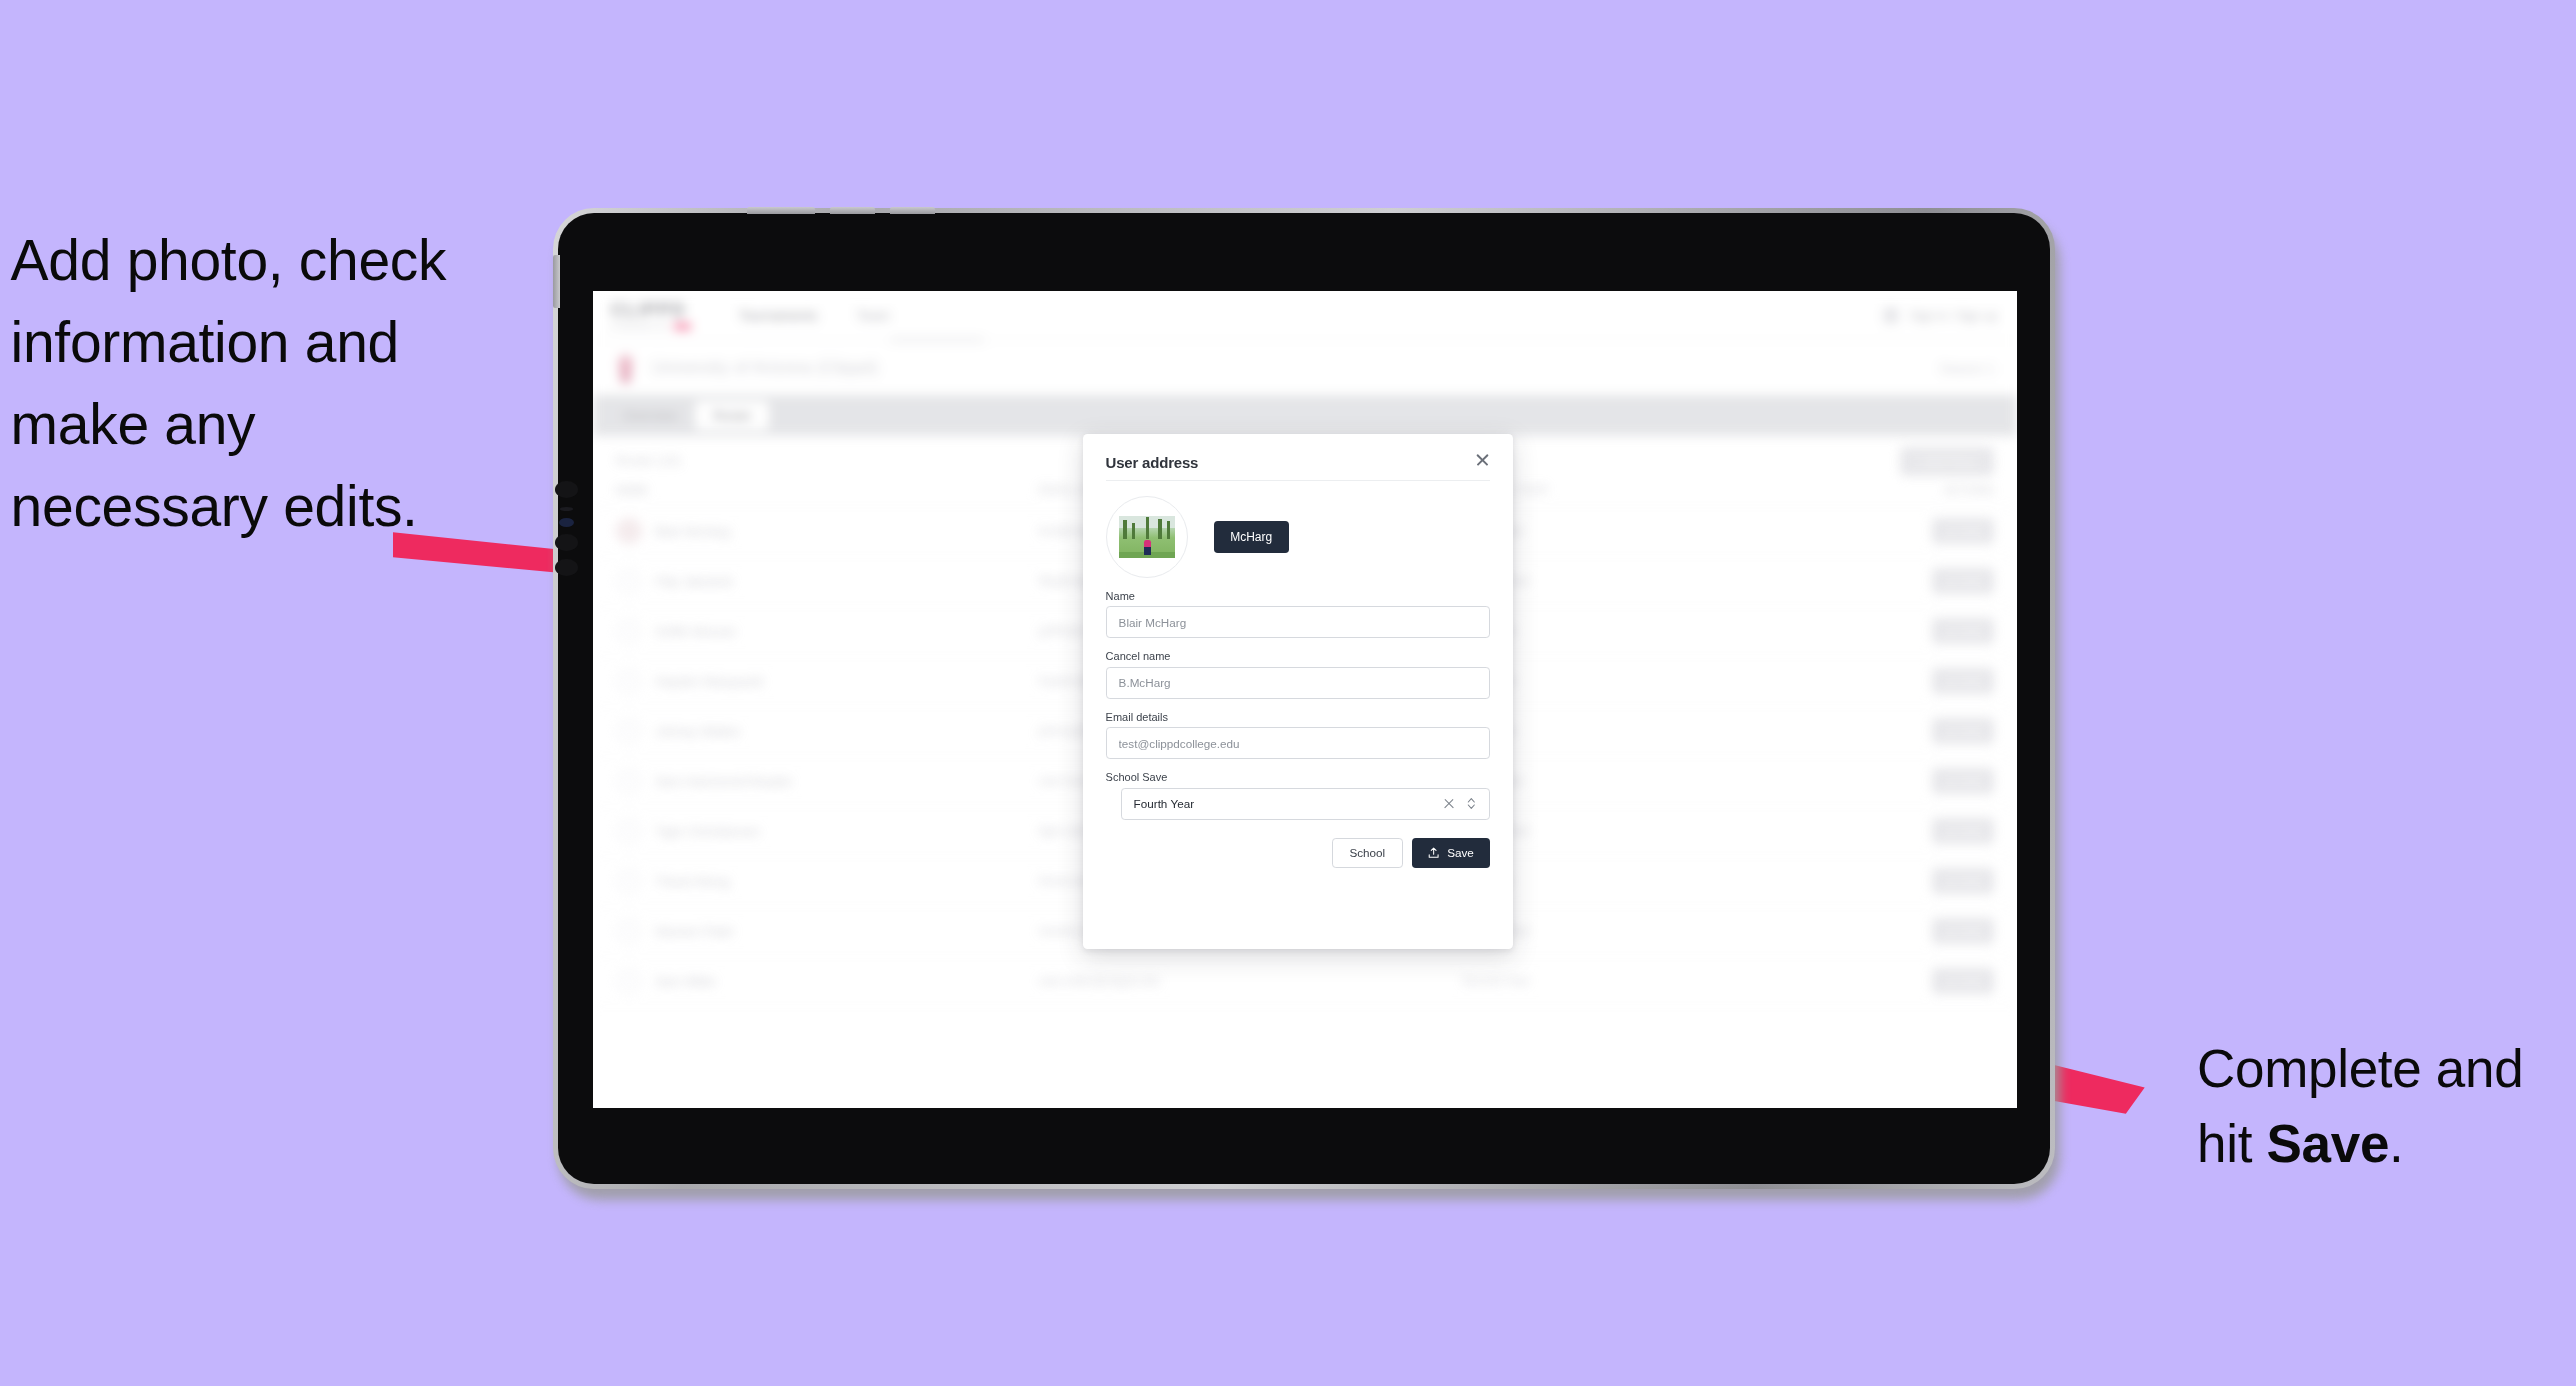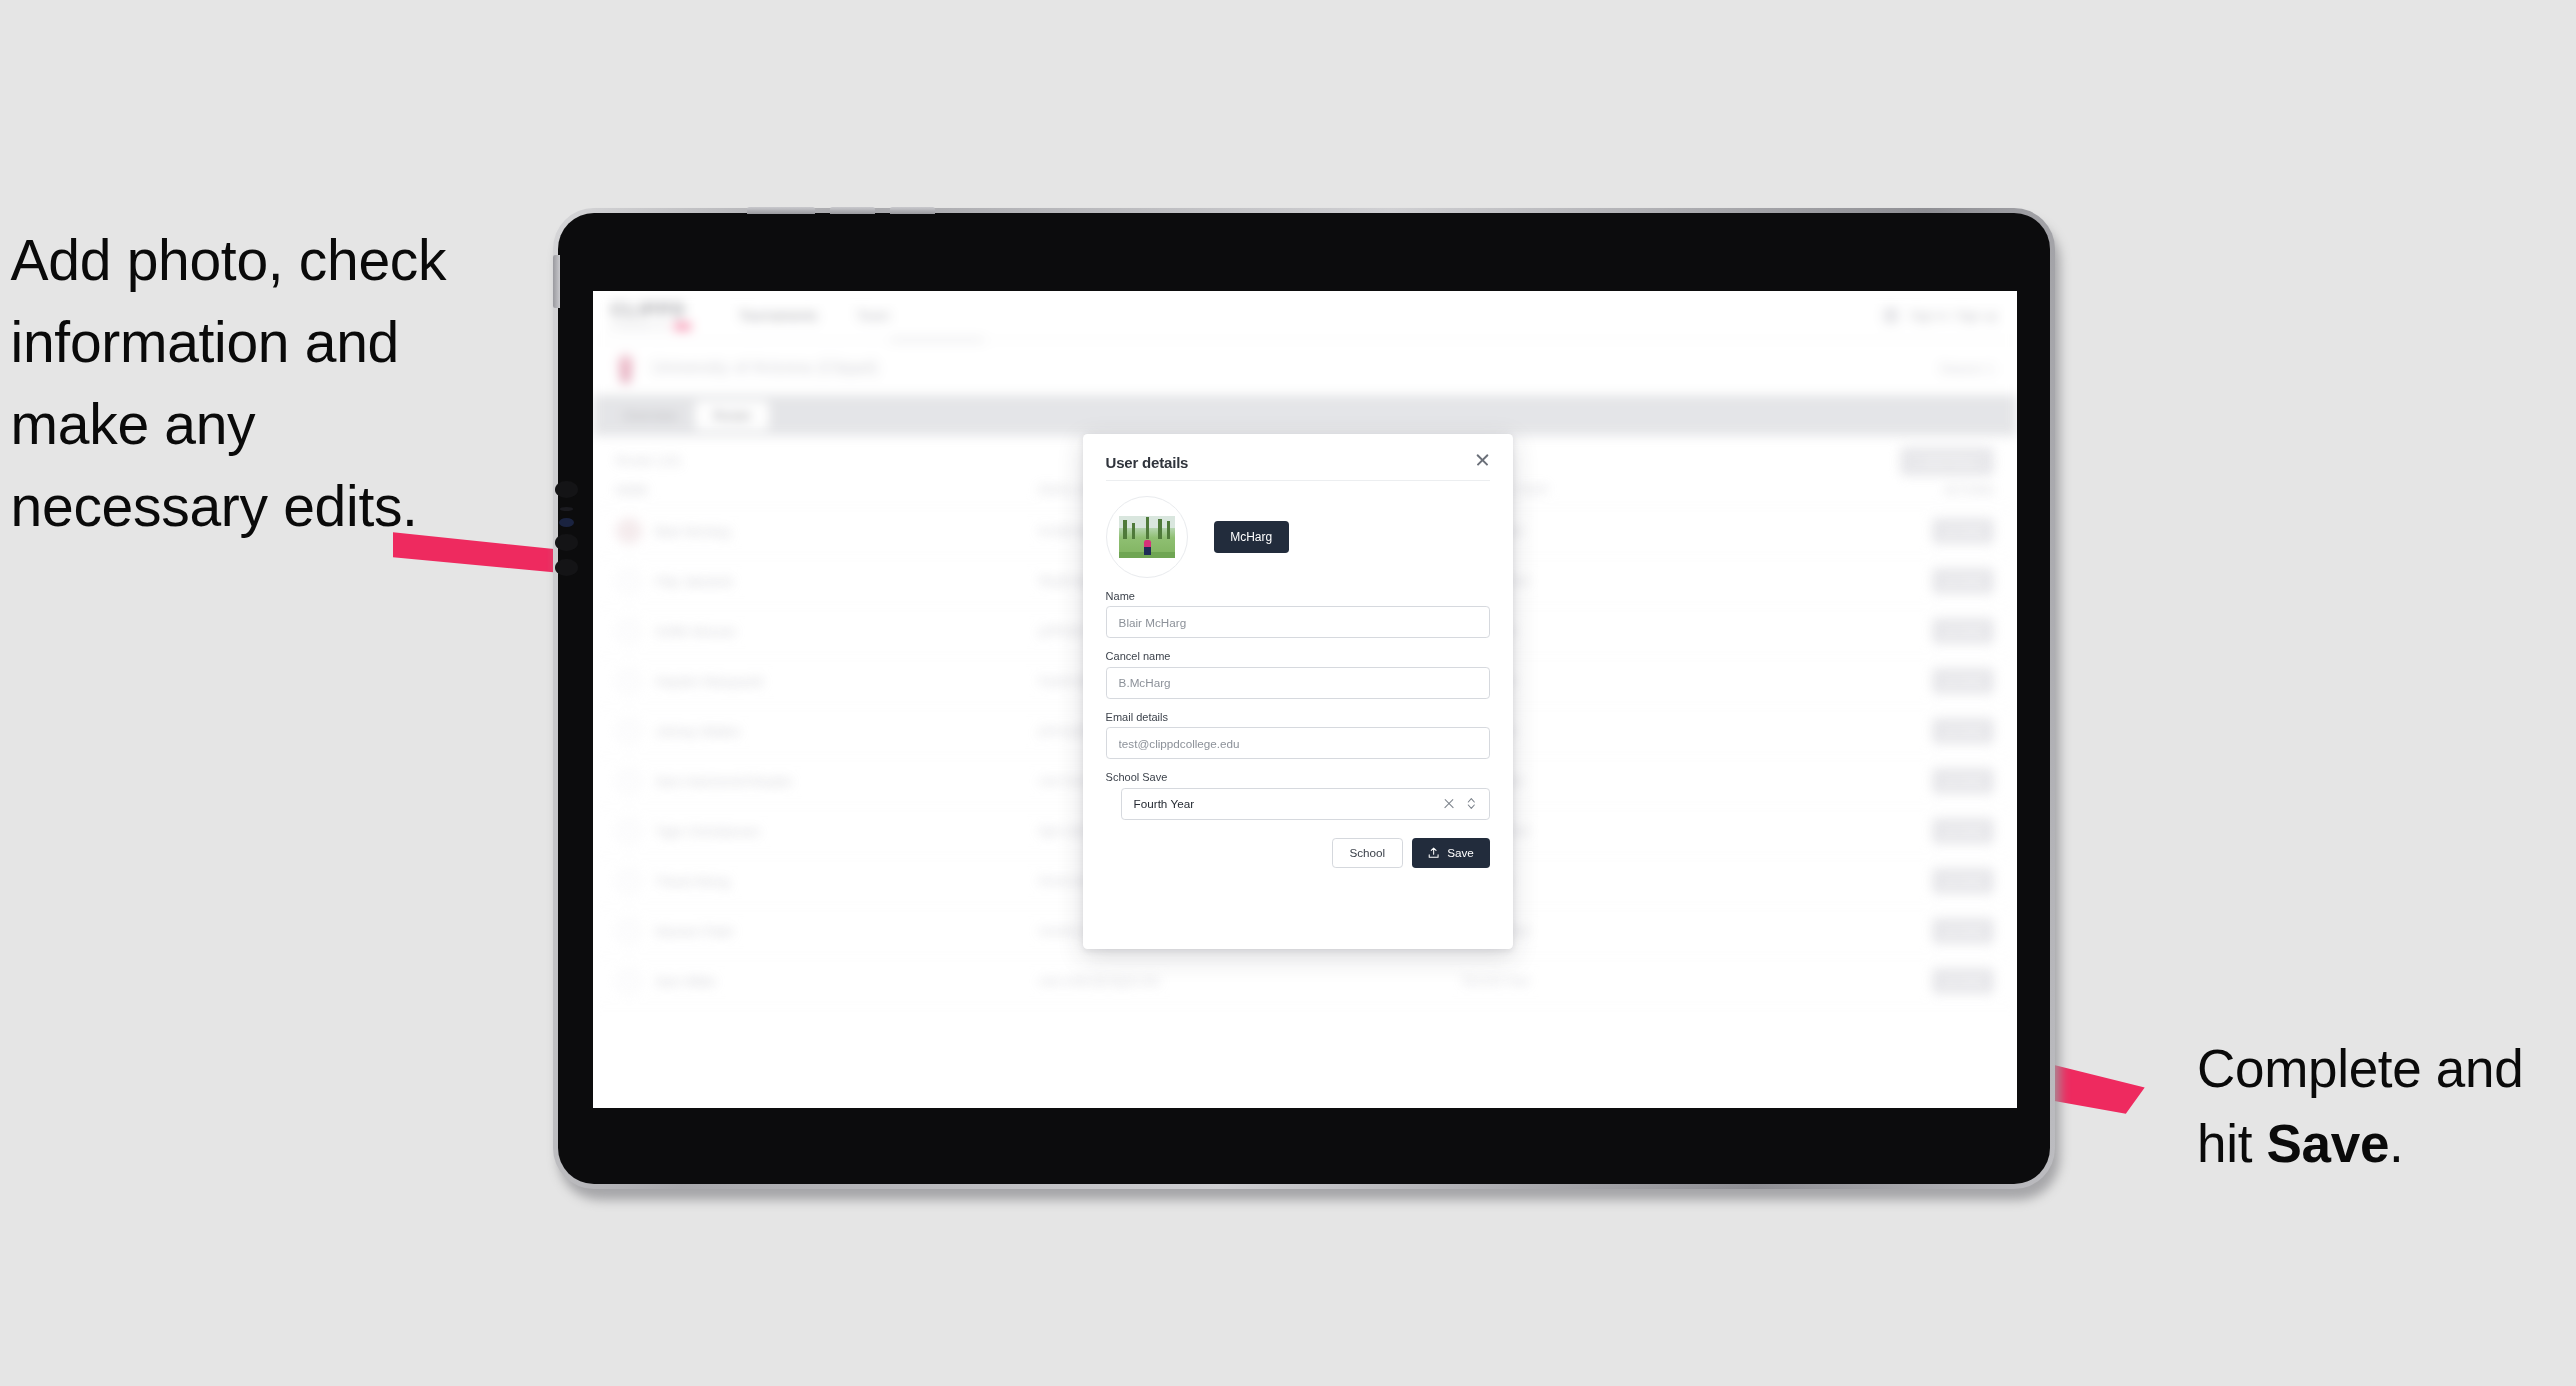--- a/index.html
+++ b/index.html
@@ -9,21 +9,21 @@
     height: 1386px;
     background: #ffffff;
     font-family: "Liberation Sans", sans-serif;
     overflow: hidden;
   }
 
   #stage {
     position: relative;
     width: 2576px;
     height: 1386px;
-    background: #e5e5e5;
+    background: #c4b5fd;
   }
 
   
   .annotation {
     position: absolute;
     color: #0a0a0a;
     font-family: "Liberation Sans", sans-serif;
     font-weight: 400;
     letter-spacing: -0.3px;
   }
@@ -546,21 +546,21 @@
           </span>
         </div>
 
       </div>
     </div>
   </div>
 
   <div id="modal">
 
     <div class="modal-head">
-      <div class="modal-title">User details</div>
+      <div class="modal-title">User address</div>
       <div class="close-x"></div>
     </div>
 
     <div class="avatar-row">
       <div class="avatar-circle">
         <div class="avatar-photo">
           <div class="ph-sky"></div>
           <div class="ph-tree" style="left:4.5px;  width:3.8px;  height:19.6px;"></div>
           <div class="ph-tree" style="left:13px; width:3px;  height:16.6px;"></div>
           <div class="ph-tree" style="left:27px; width:3.8px;  height:22.6px;"></div>

